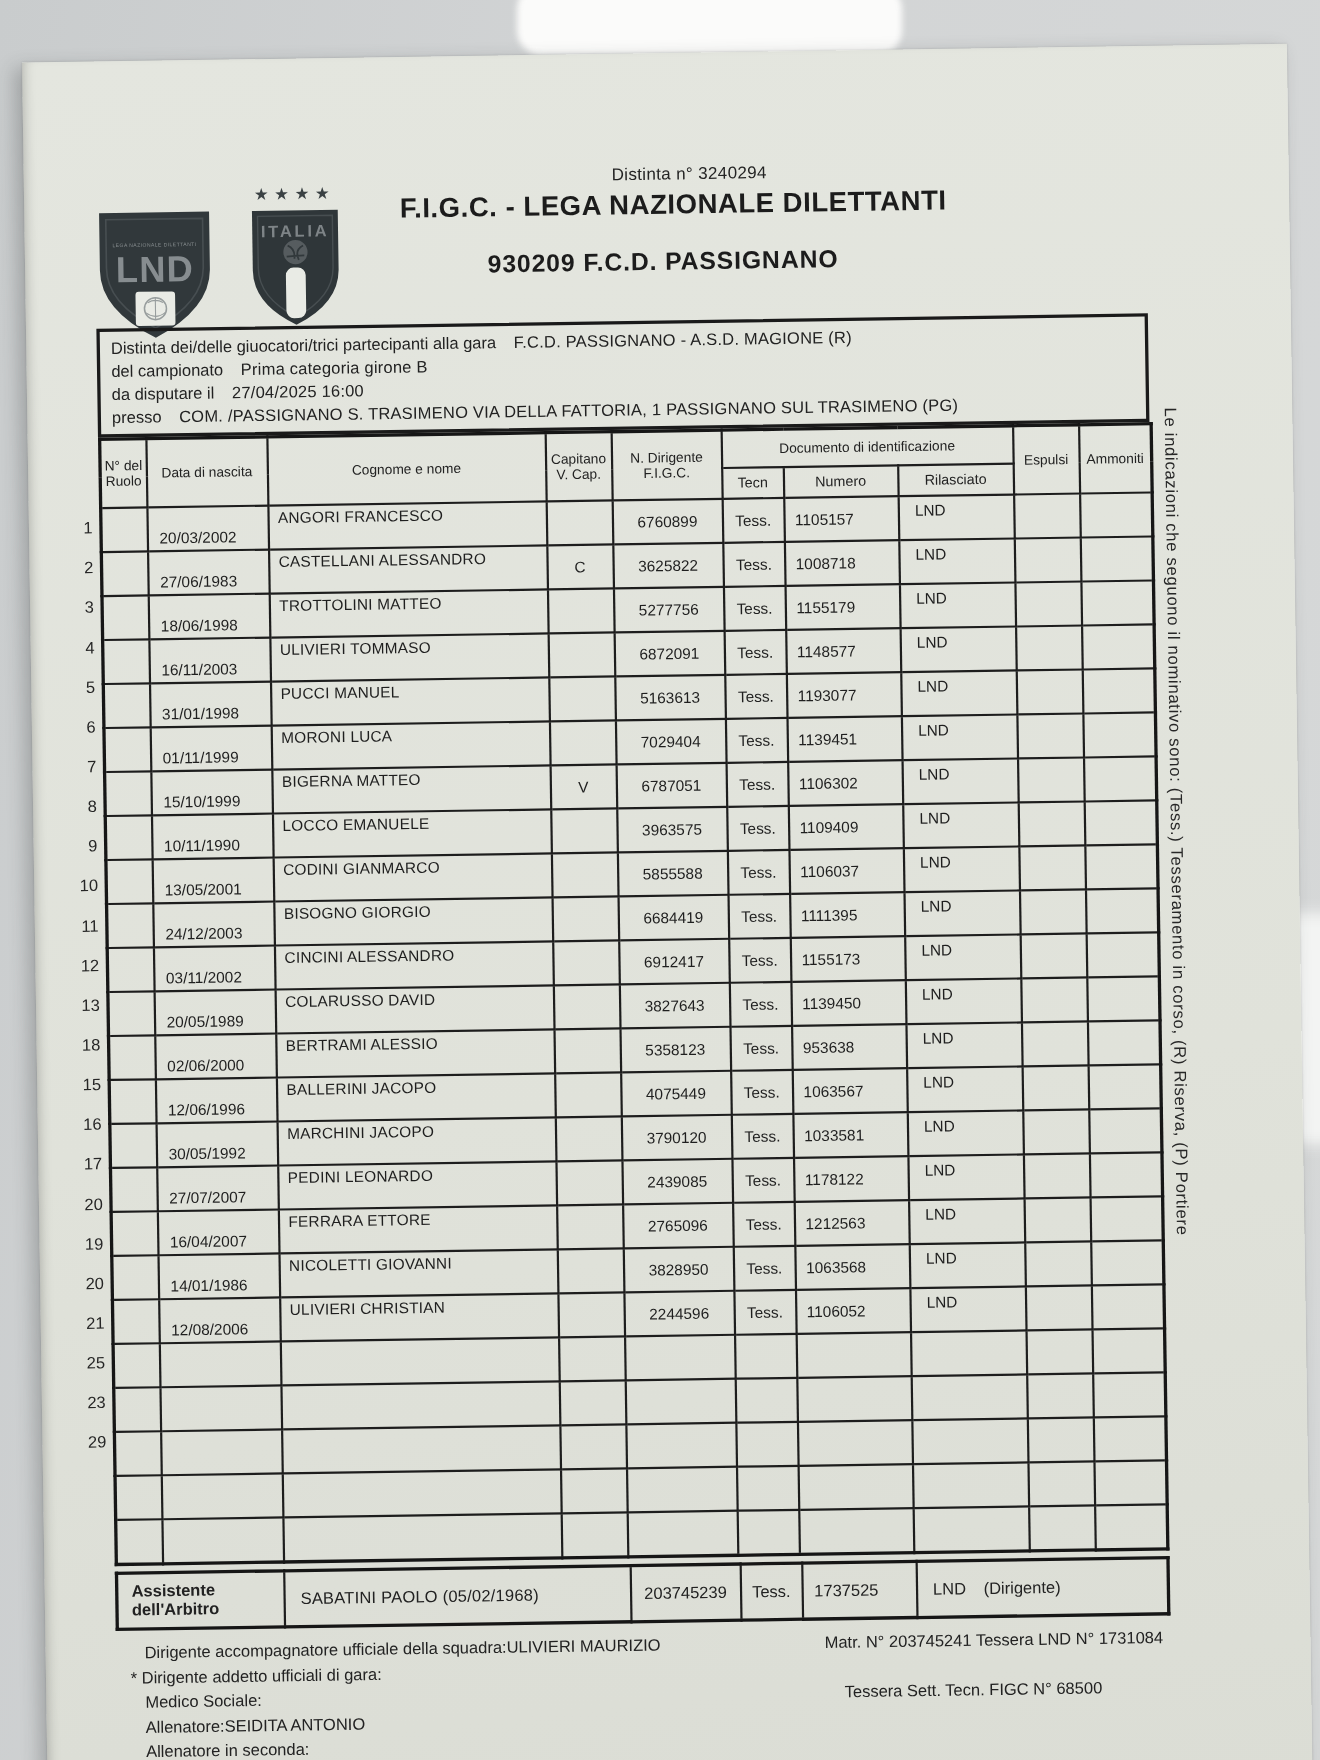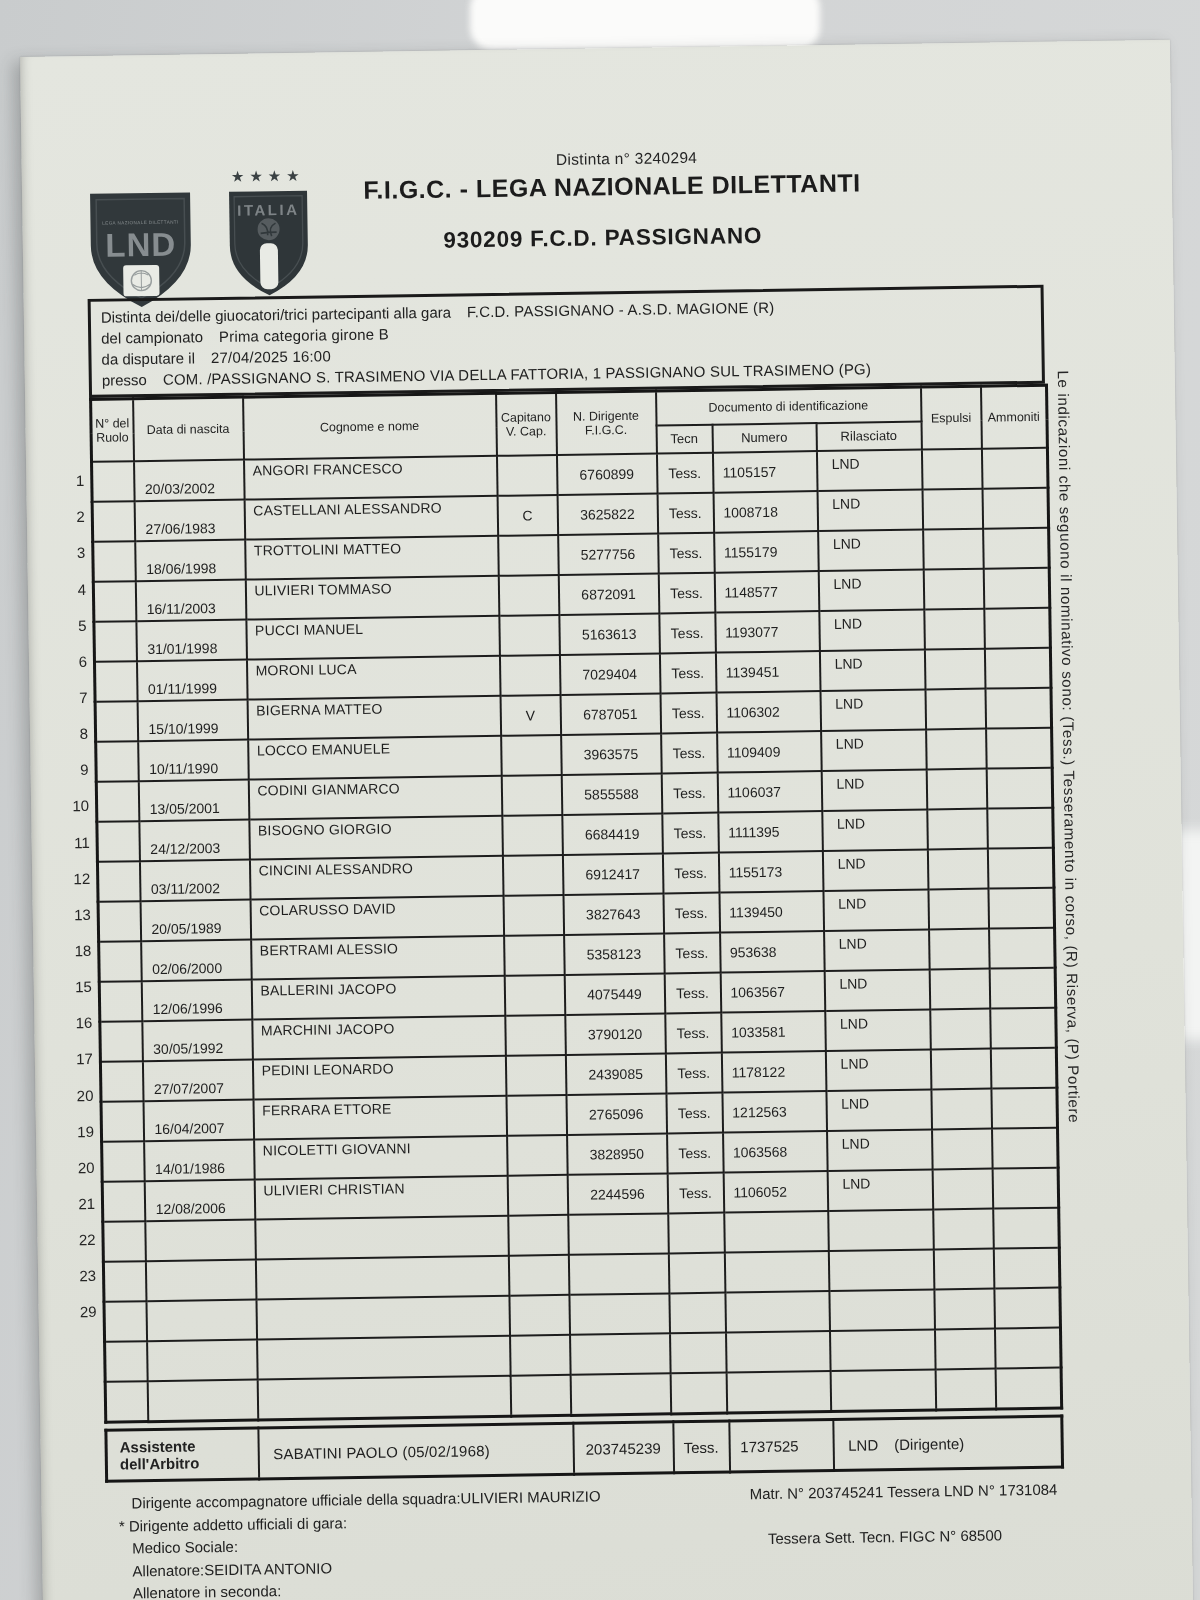--- a/index.html
+++ b/index.html
@@ -469,21 +469,21 @@
         <div class="rn">12</div>
         <div class="rn">13</div>
         <div class="rn">18</div>
         <div class="rn">15</div>
         <div class="rn">16</div>
         <div class="rn">17</div>
         <div class="rn">20</div>
         <div class="rn">19</div>
         <div class="rn">20</div>
         <div class="rn">21</div>
-        <div class="rn">22</div>
+        <div class="rn">25</div>
         <div class="rn">23</div>
         <div class="rn">29</div>
       </div>
 
     <table class="assistant">
       <colgroup>
         <col style="width:152px">
           <col style="width:315px">
           <col style="width:100px">
         <col style="width:56px">

